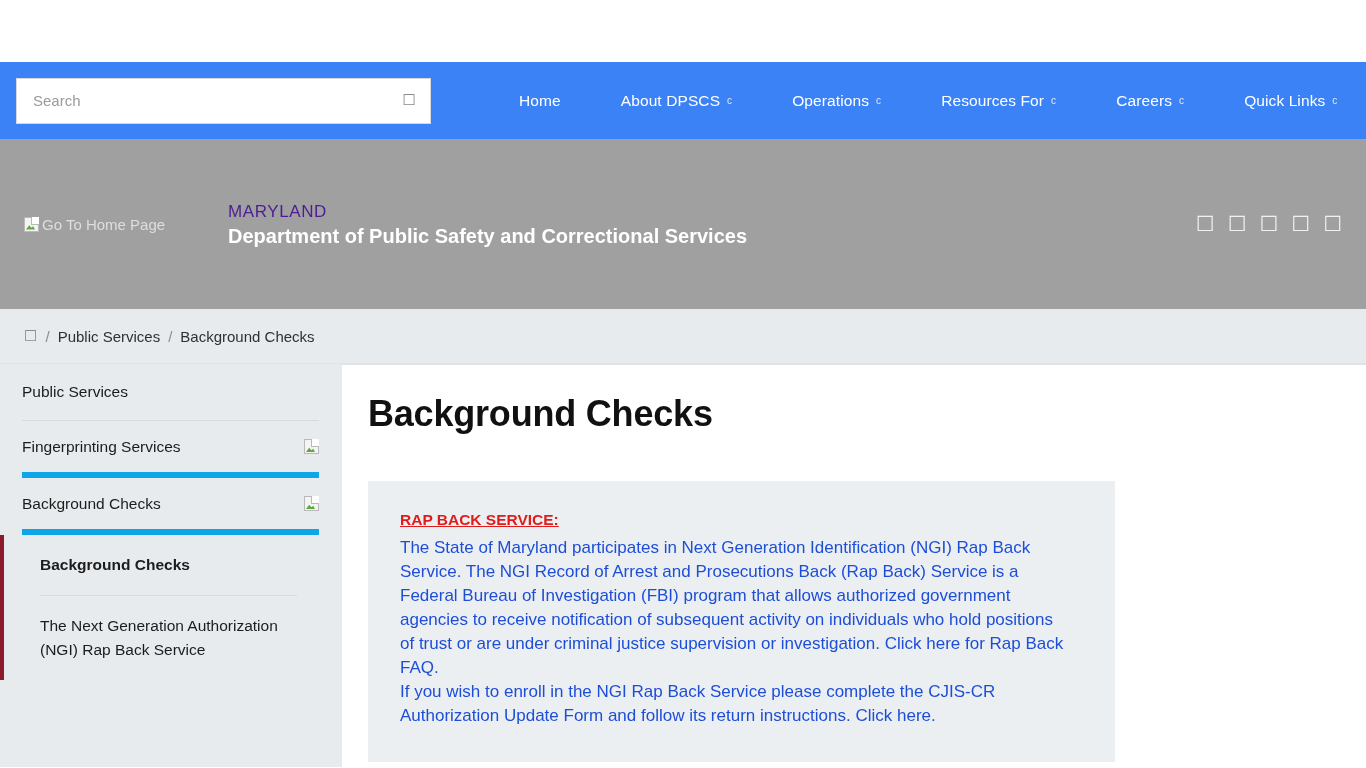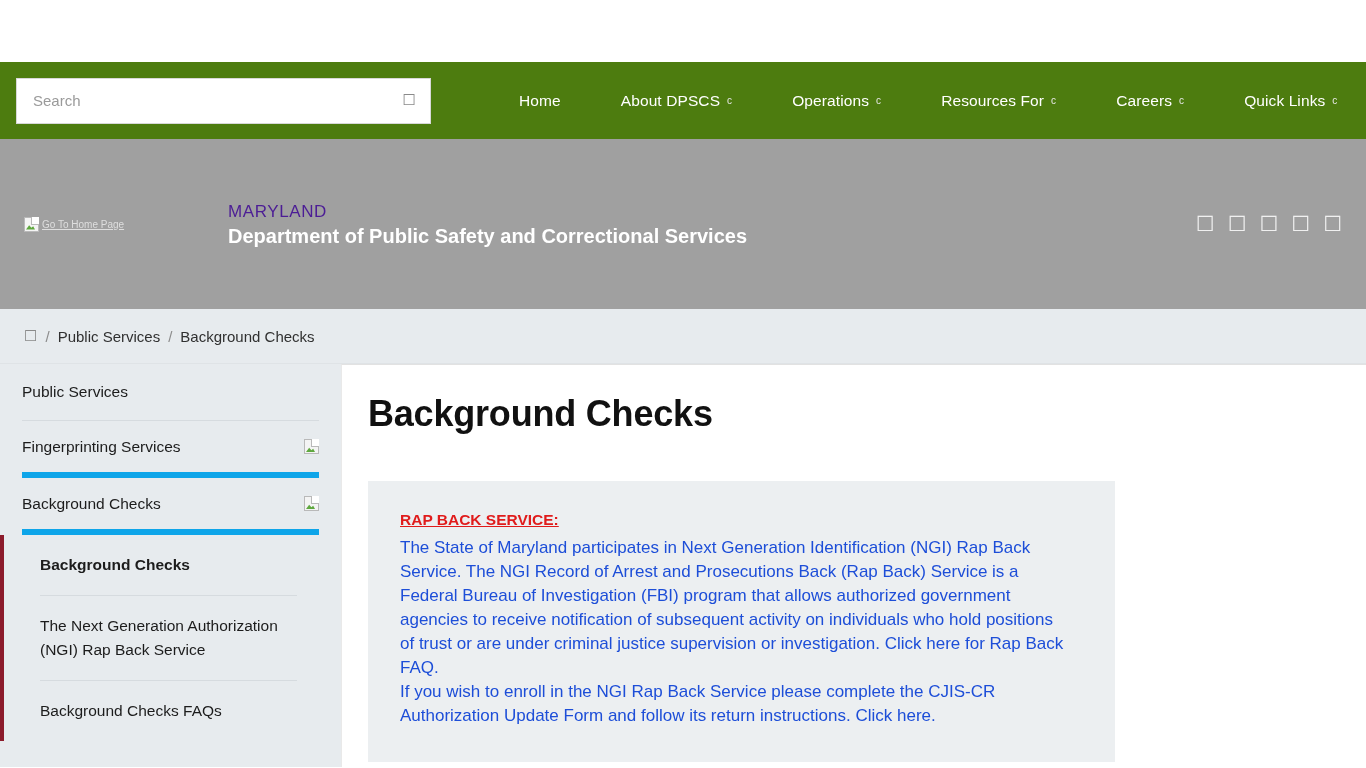--- a/index.html
+++ b/index.html
@@ -13,21 +13,21 @@
 
   
   .top-strip {
     height: 62px;
     background: #ffffff;
   }
 
   
   .navbar {
     height: 77px;
-    background: #4d7c0f;
+    background: #3b82f6;
     display: flex;
     align-items: center;
     padding: 0 16px;
     position: relative;
   }
   .search-wrap {
     width: 415px;
     height: 46px;
     background: #ffffff;
     border: 1px solid #d8d8d8;
@@ -82,25 +82,24 @@
     background: #a0a0a0;
     display: flex;
     align-items: center;
     padding: 0 24px;
     position: relative;
   }
   .logo-alt {
     display: flex;
     align-items: center;
     color: #dedede;
-    font-size: 10px;
+    font-size: 15px;
     width: 190px;
     flex: none;
     gap: 3px;
-    text-decoration: underline;
   }
   .broken-img {
     width: 15px; height: 15px;
     flex: none;
     display: inline-block;
     position: relative;
     border: 1px solid #b9b9b9;
     background: #f4f4f4;
     vertical-align: middle;
   }
@@ -329,23 +328,20 @@
       <span class="broken-img"></span>
     </div>
 
     <div class="subnav">
       <div class="subnav-item active">
         <span>Background Checks</span>
       </div>
       <div class="subnav-item">
         <span>The Next Generation Authorization (NGI) Rap Back Service</span>
       </div>
-      <div class="subnav-item">
-        <span>Background Checks FAQs</span>
-      </div>
     </div>
   </div>
 
   <div class="content">
     <h1 class="page-title">Background Checks</h1>
 
     <div class="callout">
       <div class="callout-head">RAP BACK SERVICE:</div>
       <div class="callout-body">
         <p>The State of Maryland participates in Next Generation Identification (NGI) Rap Back Service. The NGI Record of Arrest and Prosecutions Back (Rap Back) Service is a Federal Bureau of Investigation (FBI) program that allows authorized government agencies to receive notification of subsequent activity on individuals who hold positions of trust or are under criminal justice supervision or investigation. Click here for Rap Back FAQ.</p>

